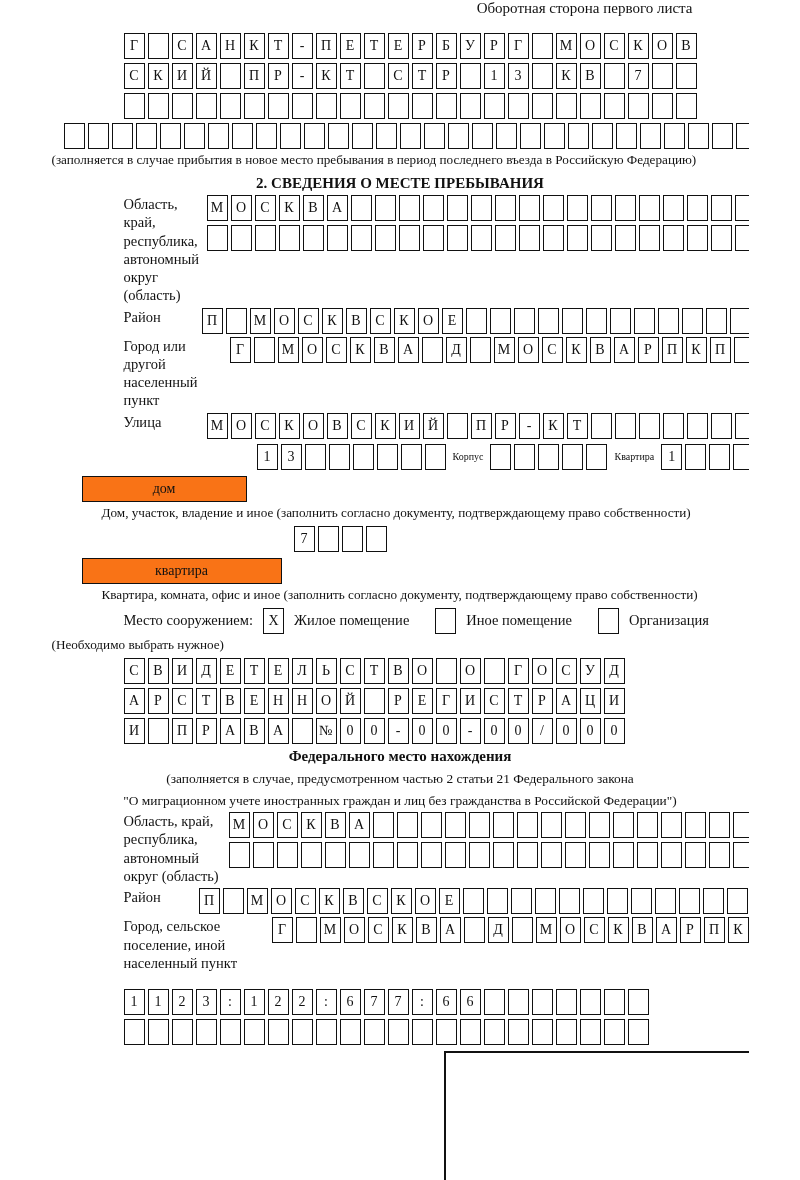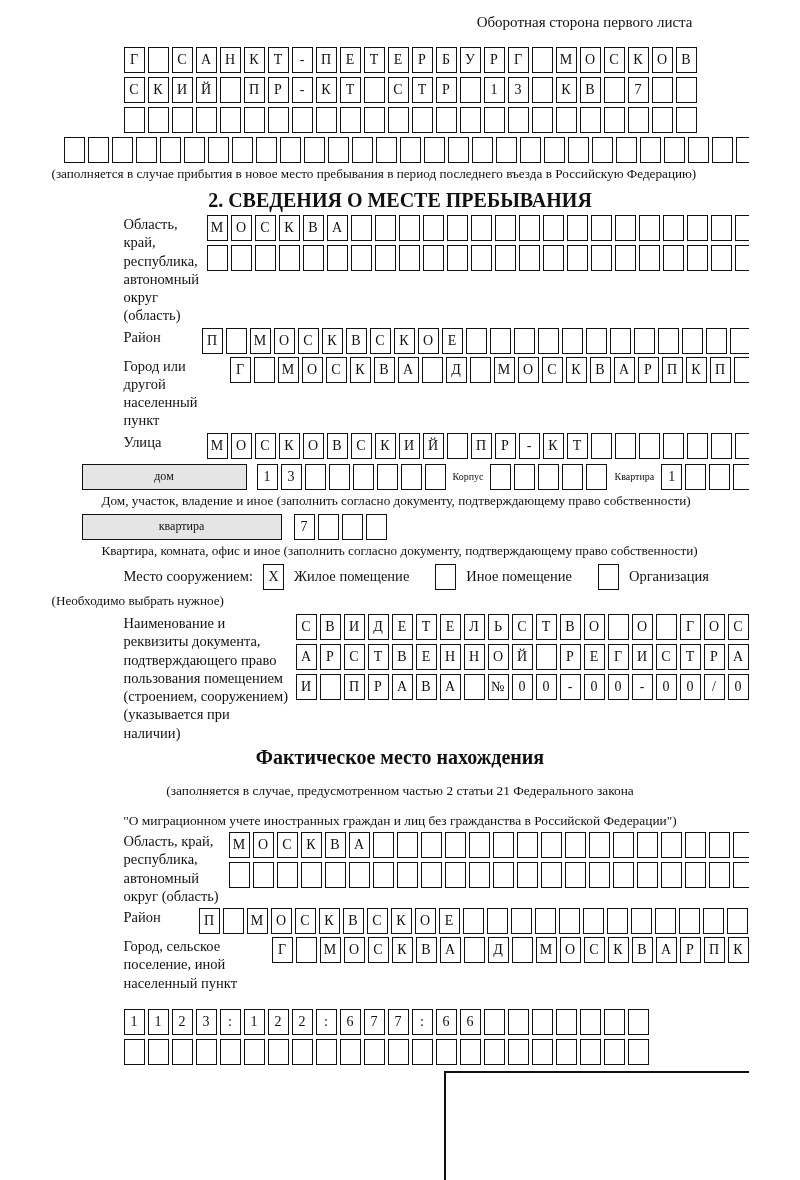--- a/index.html
+++ b/index.html
@@ -1,64 +1,63 @@
 <!DOCTYPE html>
 <html><head>
 <meta charset="utf-8">
 <style>
   * { margin:0; padding:0; box-sizing:border-box; }
   html,body { background:#fff; }
   .page {
     position:relative; width:697px; height:1180px; margin:0 auto;
     background:#fff; color:#111; overflow:hidden;
     font-family:"Liberation Serif","DejaVu Serif",serif;
-    padding-top:14px;
   }
   .hdr-note { text-align:right; padding-right:56px; font-size:15px; margin-bottom:16px; }
 
   .fr { display:flex; align-items:flex-start; margin-left:72px; }
   .lbl { flex:none; font-size:14.5px; line-height:1.26; padding-right:6px; }
   .grids { display:flex; flex-direction:column; gap:4px; }
 
   .box-row { display:flex; gap:3px; flex:none; }
   .cell {
     flex:none; width:21px; height:26px; border:1.7px solid #111;
     display:flex; align-items:center; justify-content:center;
     font-size:14px; background:#fff;
   }
   .full-row { margin-left:12px; margin-top:4px; }
 
   .caption { font-size:13.2px; line-height:1.22; }
   .caption.center { text-align:left; margin-top:3px; }
-  .sec-title { text-align:center; font-weight:bold; font-size:20px; margin:7px 0 3px; }
+  .sec-title { text-align:center; font-weight:bold; font-size:15px; margin:7px 0 3px; }
 
   .w106 { width:106px; } .w83 { width:83px; } .w78 { width:78px; }
   .w105 { width:105px; } .w75 { width:75px; } .w148 { width:148px; } .w172 { width:172px; }
 
   .mt2{margin-top:2px} .mt3{margin-top:3px} .mt4{margin-top:4px}
 
   .house-row { display:flex; align-items:flex-start; margin-left:30px; margin-top:5px; }
   .wide-box {
-    flex:none; height:26px; border:1.7px solid #111; background:#e5e5e5;
-    display:flex; align-items:center; justify-content:center; font-size:12px;
+    flex:none; height:26px; border:1.7px solid #111; background:#f97316;
+    display:flex; align-items:center; justify-content:center; font-size:14px;margin-top:32px;
   }
   .wb165 { width:165px; margin-right:10px; }
   .wb200 { width:200px; margin-right:12px; }
   .inline-lbl { flex:none; font-size:10px; line-height:26px; margin:0 7px; }
 
   .cap-left { margin-left:50px; margin-top:3px; }
 
   .stay-row { display:flex; align-items:center; margin-left:72px; margin-top:5px; font-size:14.5px; }
   .stay-row .box-row { margin:0 10px; }
   .stay-gap { width:16px; flex:none; }
 
   .doc-block { margin-top:5px; }
   .cad-grids { margin-top:14px; }
 
-  .fact-note { text-align:center; font-size:13.4px; line-height:1.2; margin-top:14px; }
+  .fact-note { text-align:center; font-size:13.4px; line-height:1.2; margin-top:6px; }
 
   .stamp-wrap { width:455px; margin-left:345px; margin-top:6px; text-align:center; }
   .stamp-box { width:360px; height:178px; border:2px solid #111; margin:0 auto 7px; background:#fff; }
 </style>
 </head>
 <body>
 
 <div class="page">
 
   <div class="hdr-note">Оборотная сторона первого листа</div>
@@ -383,21 +382,20 @@
     <span>Иное помещение</span>
     <span class="stay-gap"></span>
     <span class="box-row">
         <span class="cell"></span>
       </span>
     <span>Организация</span>
   </div>
   <div class="caption center">(Необходимо выбрать нужное)</div>
 
   <div class="fr doc-block">
-    <div class="lbl w172">Наименование и реквизиты документа, подтверждающего право пользования помещением (строением, сооружением) (указывается при наличии)</div>
     <div class="grids">
       <div class="box-row">
           <span class="cell">С</span>
           <span class="cell">В</span>
           <span class="cell">И</span>
           <span class="cell">Д</span>
           <span class="cell">Е</span>
           <span class="cell">Т</span>
           <span class="cell">Е</span>
           <span class="cell">Л</span>
@@ -457,21 +455,21 @@
           <span class="cell">0</span>
           <span class="cell">0</span>
           <span class="cell">/</span>
           <span class="cell">0</span>
           <span class="cell">0</span>
           <span class="cell">0</span>
         </div>
     </div>
   </div>
 
-  <div class="sec-title mt4">Фактическое место нахождения</div>
+  <div class="sec-title mt4">Федерального место нахождения</div>
   <div class="fact-note">(заполняется в случае, предусмотренном частью 2 статьи 21 Федерального закона</div>
   <div class="fact-note">"О миграционном учете иностранных граждан и лиц без гражданства в Российской Федерации")</div>
 
   <div class="fr mt3">
     <div class="lbl w105">Область, край, республика, автономный округ (область)</div>
     <div class="grids">
       <div class="box-row">
           <span class="cell">М</span>
           <span class="cell">О</span>
           <span class="cell">С</span>

